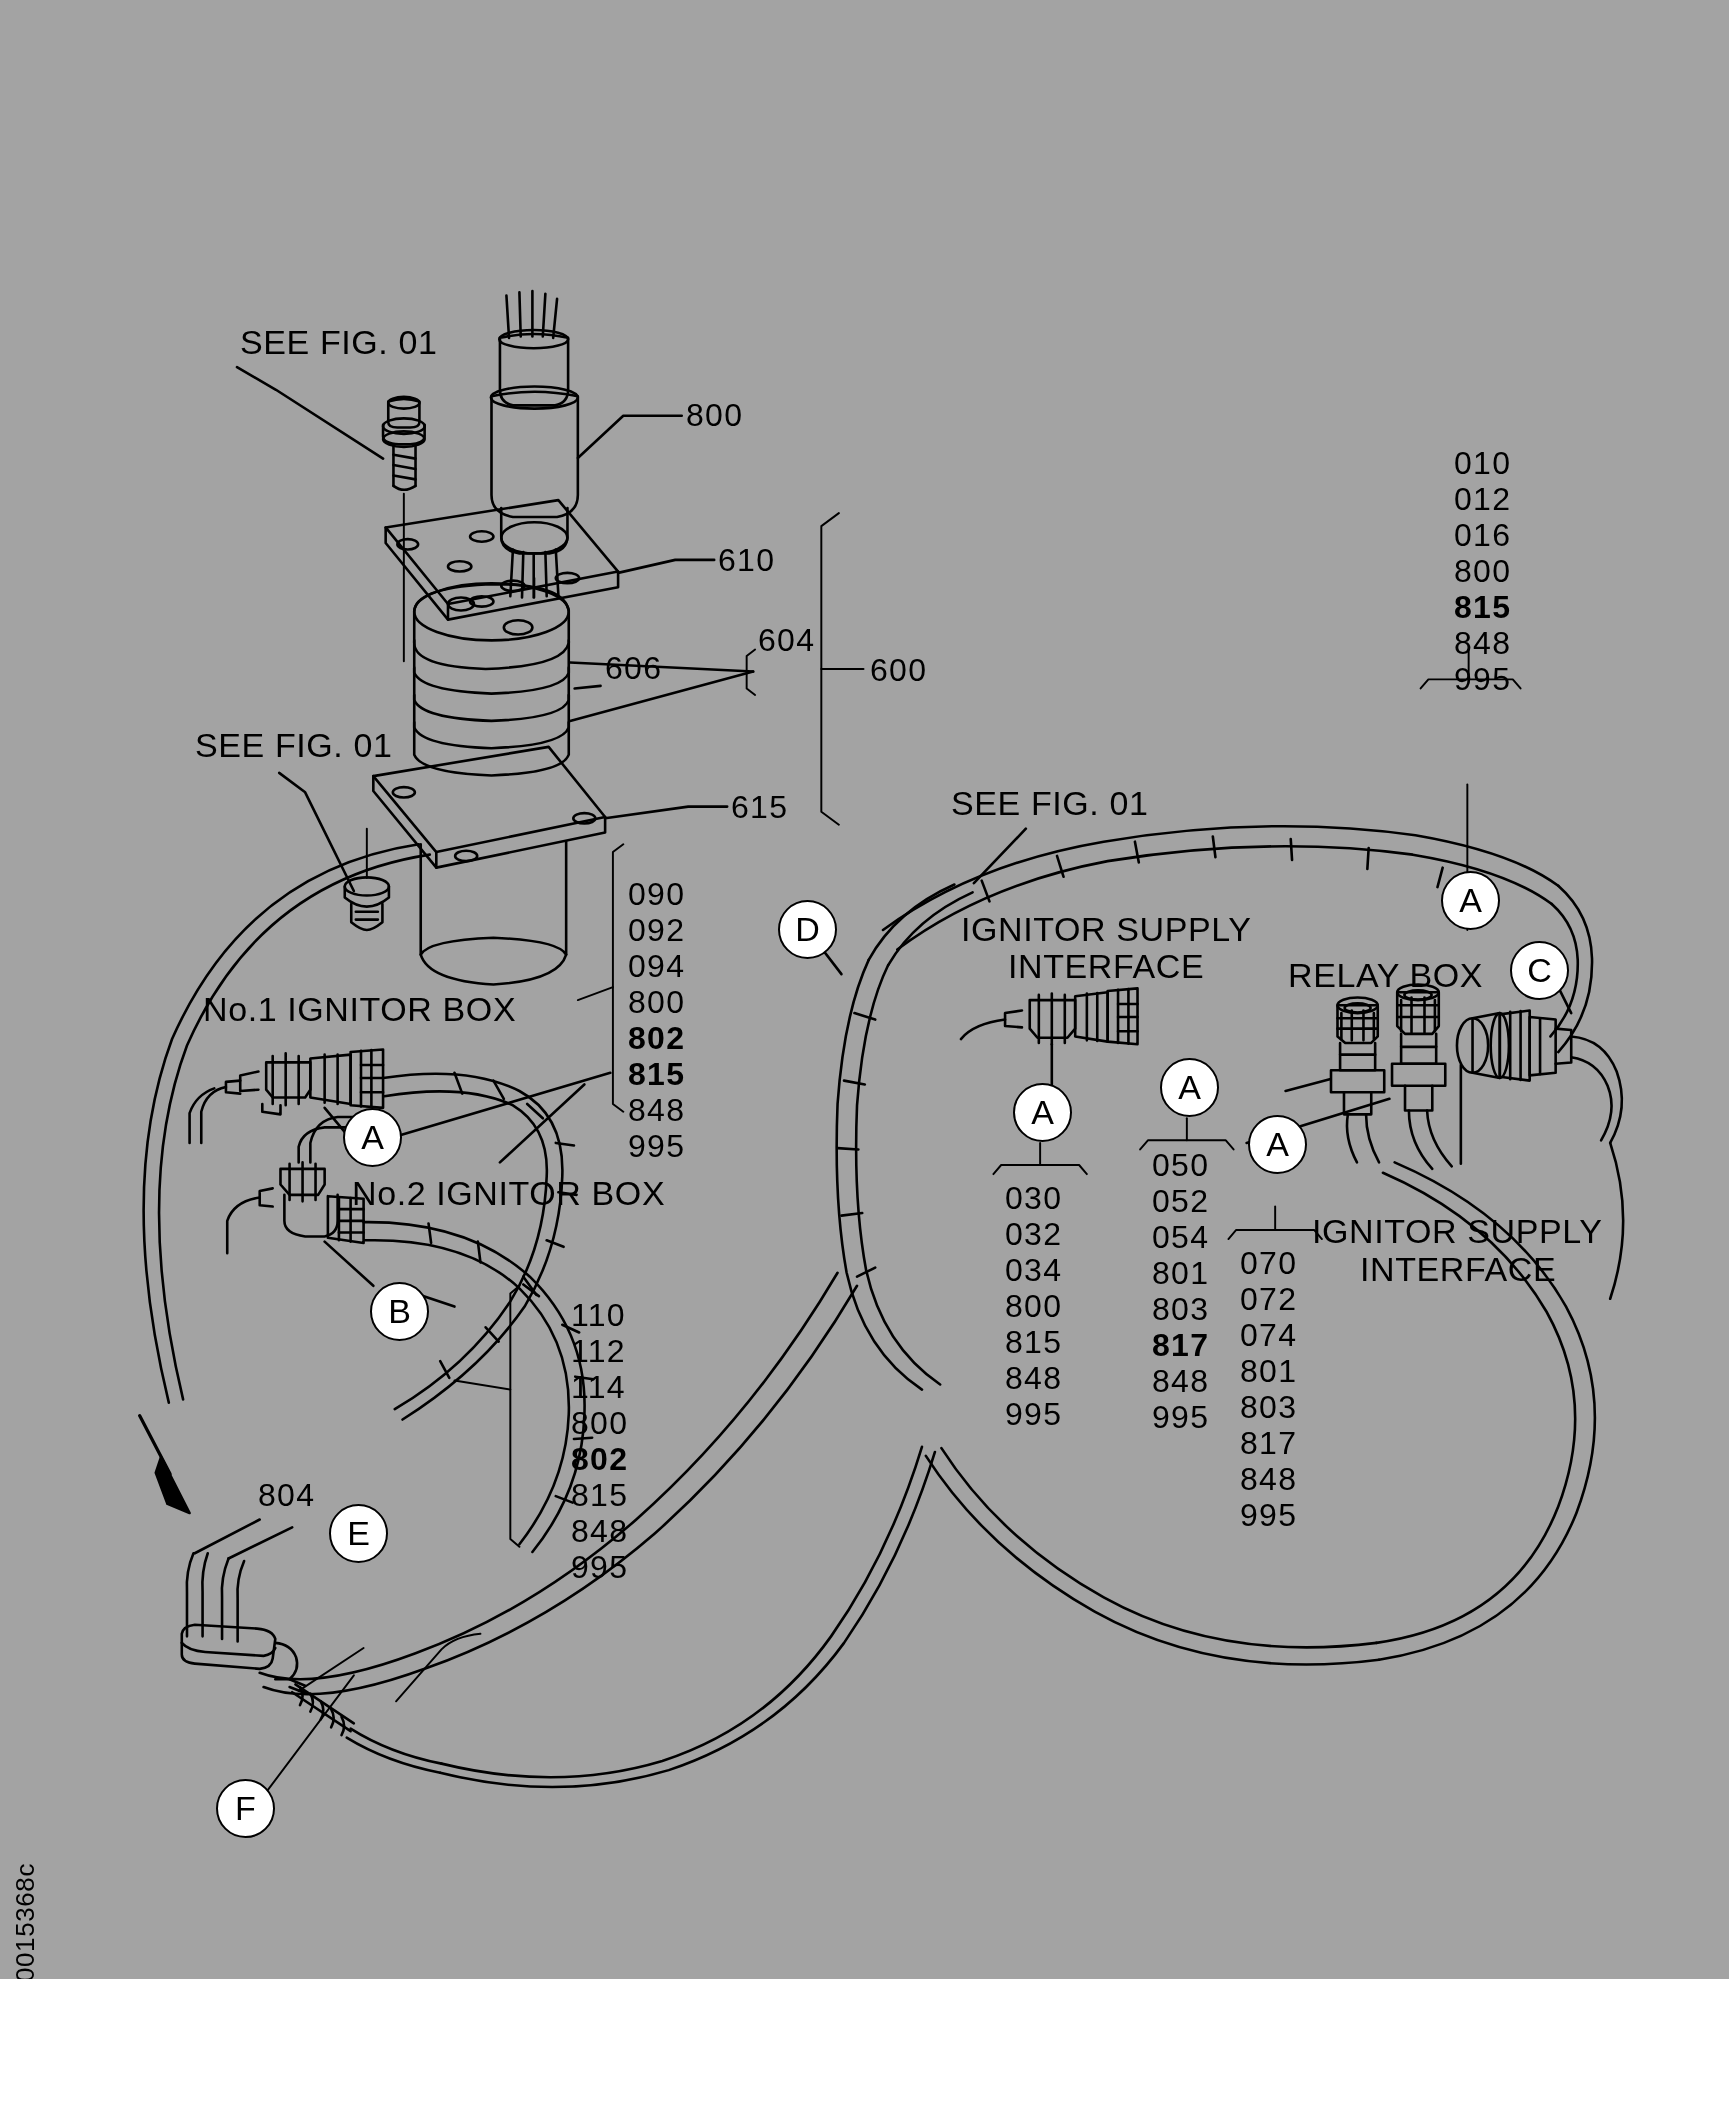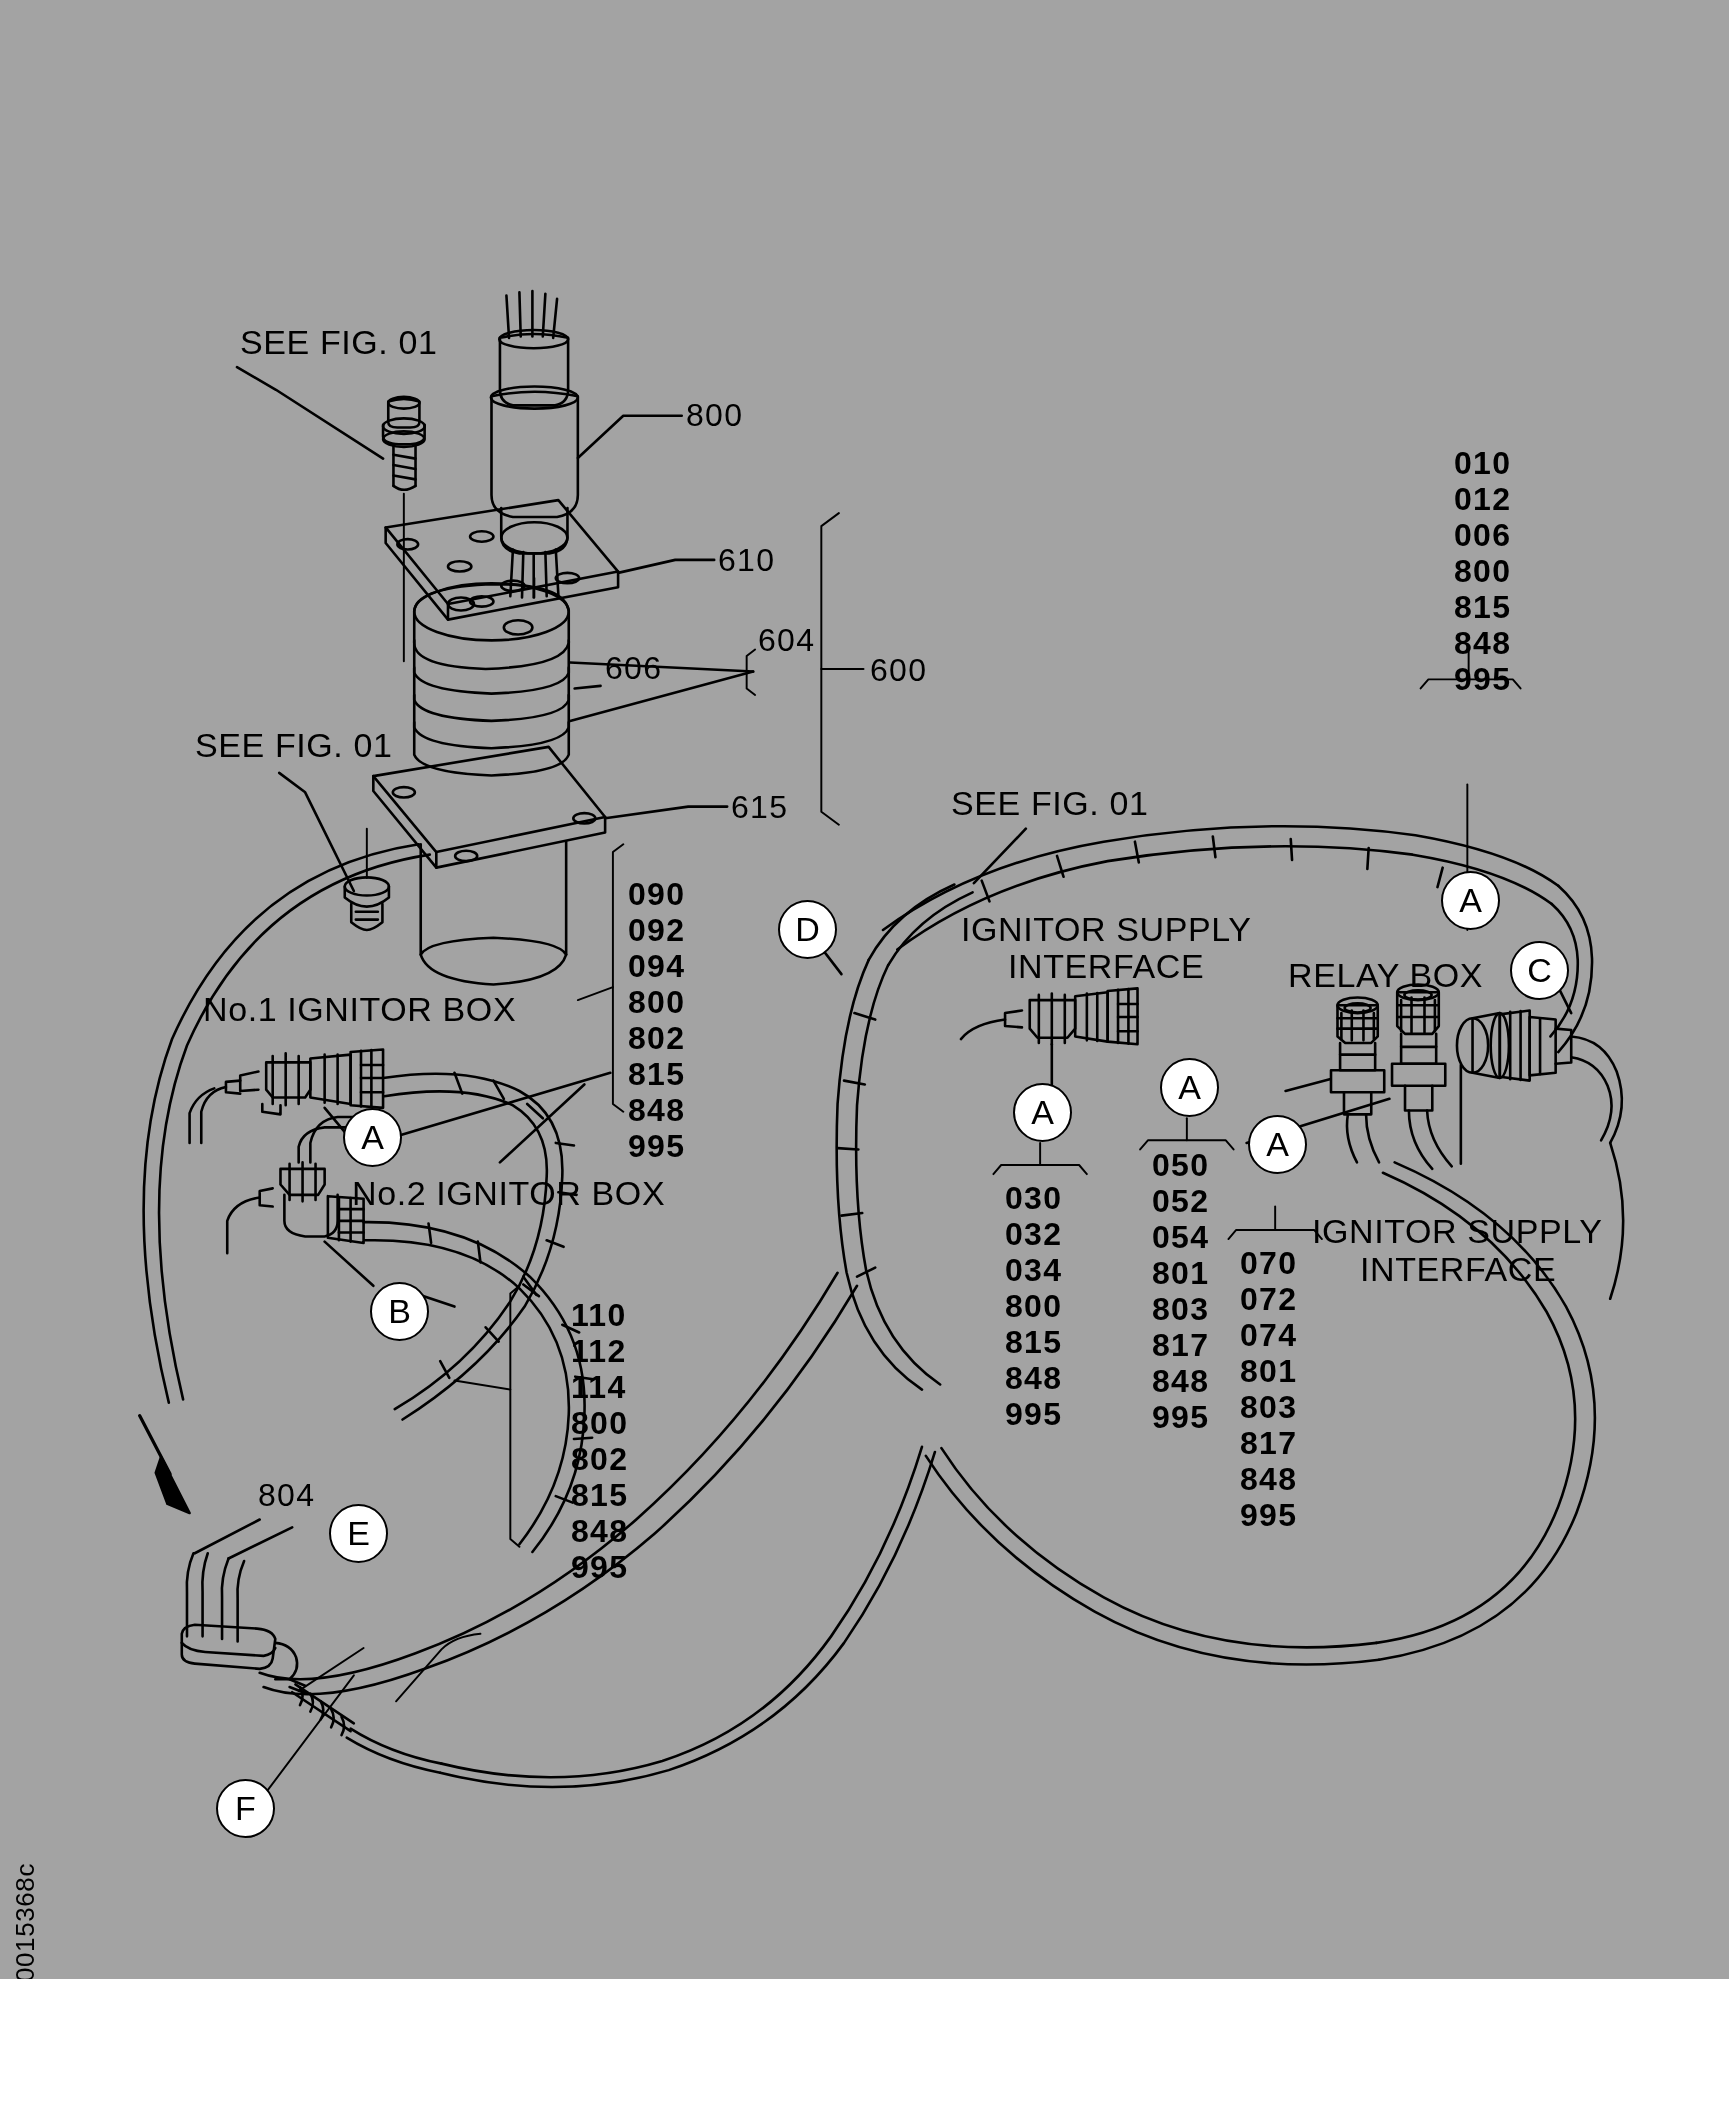--- a/index.html
+++ b/index.html
@@ -4,21 +4,21 @@
 <title>Parts Diagram</title>
 <style>
   html,body{margin:0;padding:0;background:#fff;}
   body{font-family:"Liberation Sans",sans-serif;color:#000;}
   #page{position:relative;width:1729px;height:1979px;background:#a3a3a3;overflow:hidden;padding-left:12px;}
   #art{position:absolute;left:0;top:0;width:1729px;height:2119px;}
   .lbl{position:absolute;font-family:"Liberation Sans",sans-serif;color:#000;white-space:nowrap;line-height:1;}
   .cap{font-size:34px;letter-spacing:0.6px;}
   .num{font-size:32px;letter-spacing:1.3px;}
   .stack{position:absolute;display:flex;flex-direction:column;}
-  .stack .item{font-size:32px;letter-spacing:1.3px;height:36px;line-height:36px;font-weight:bold;}
+  .stack .item{font-size:32px;letter-spacing:1.3px;height:36px;line-height:36px;}
   .stack .item.b{font-weight:bold;}
   .circ{position:absolute;border:2.6px solid #000;border-radius:50%;
         display:flex;align-items:center;justify-content:center;
         font-size:34px;background:#fff;}
   #docid{position:absolute;left:11.7px;top:1863px;
         font-size:26px;letter-spacing:0.6px;
         transform-origin:left top;transform:rotate(-90deg) translate(-100%,0);}
 </style>
 </head>
 <body>
@@ -365,21 +365,21 @@
 <div class="circ" style="left:1160px;top:1058px;width:55px;height:55px;">A</div>
 <div class="circ" style="left:1248px;top:1115px;width:55px;height:55px;">A</div>
 <div class="circ" style="left:1441px;top:871px;width:55px;height:55px;">A</div>
 <div class="circ" style="left:1510px;top:941px;width:55px;height:55px;">C</div>
 <div class="circ" style="left:329px;top:1504px;width:55px;height:55px;">E</div>
 <div class="circ" style="left:216px;top:1779px;width:55px;height:55px;">F</div>
 
 <div class="stack" style="left:1454px;top:445px;">
       <div class="item">010</div>
       <div class="item">012</div>
-      <div class="item">006</div>
+      <div class="item">016</div>
       <div class="item">800</div>
       <div class="item b">815</div>
       <div class="item">848</div>
       <div class="item">995</div>
     </div>
 <div class="stack" style="left:628px;top:856px;margin-top:20px;">
       <div class="item">090</div>
       <div class="item">092</div>
       <div class="item">094</div>
       <div class="item">800</div>

